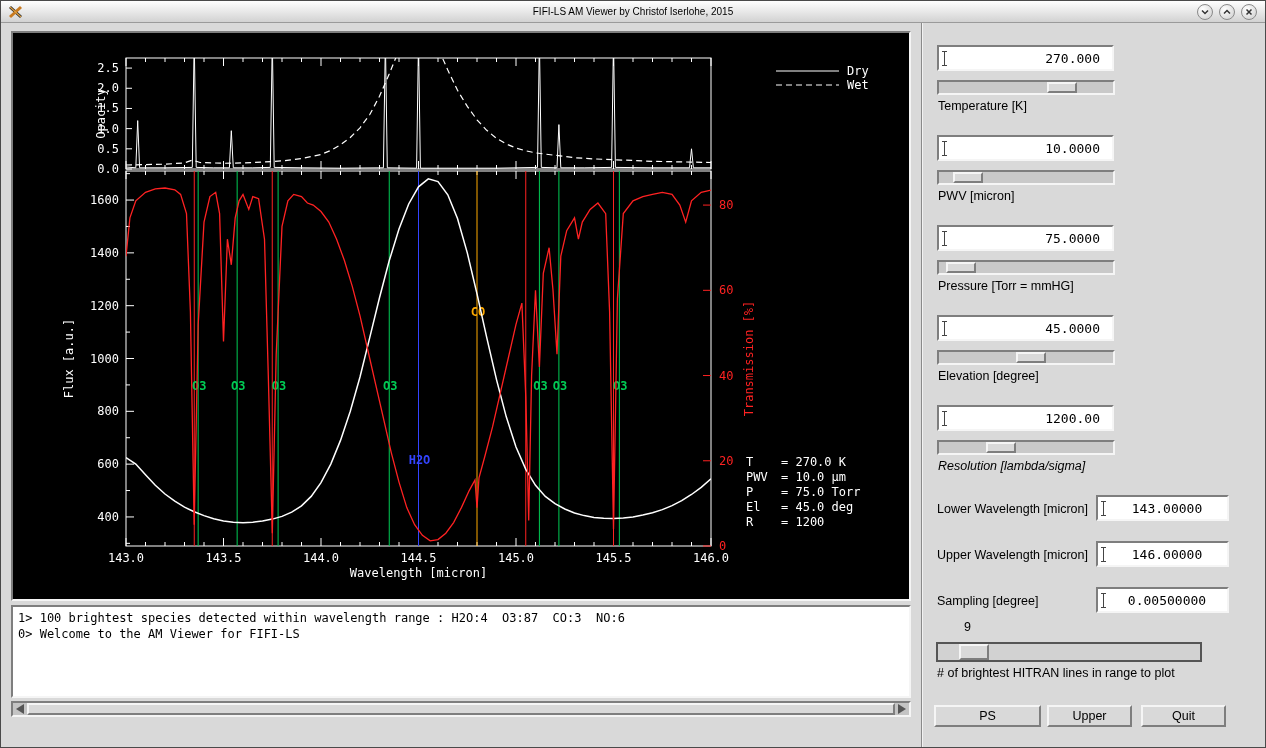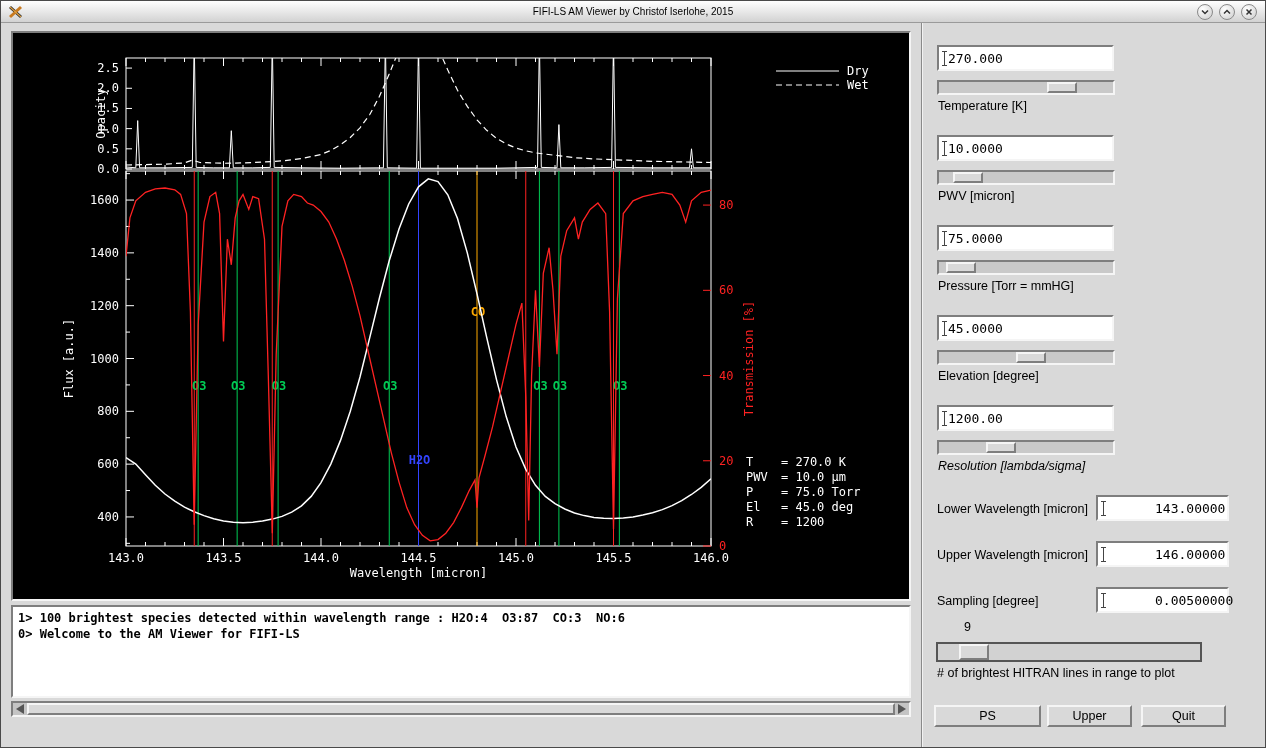--- a/index.html
+++ b/index.html
@@ -24,21 +24,21 @@
 
   
   .plot-wrap{position:absolute;left:10px;top:30px;width:900px;height:570px;background:#000;
     border:2px solid;border-color:#7e7e7e #f5f5f5 #f5f5f5 #7e7e7e;}
   .plot-wrap svg{display:block;}
 
   
   .console{position:absolute;left:10px;top:604px;width:900px;height:93px;background:#ffffff;
     border:2px solid;border-color:#7e7e7e #f5f5f5 #f5f5f5 #7e7e7e;
     font-family:"DejaVu Sans Mono",monospace;font-size:12px;line-height:16px;color:#000;
-    padding:3px 5px;overflow:hidden;font-weight:bold;}
+    padding:3px 5px;overflow:hidden;}
   .console-line{white-space:pre;}
 
   
   .hscroll{position:absolute;left:10px;top:700px;width:900px;height:16px;background:#c4c4c4;
     border:2px solid;border-color:#7e7e7e #f5f5f5 #f5f5f5 #7e7e7e;display:flex;align-items:stretch;}
   .hs-arrow{width:14px;position:relative;}
   .hs-arrow::after{content:"";position:absolute;top:50%;left:50%;transform:translate(-50%,-50%);
     width:0;height:0;border-top:5px solid transparent;border-bottom:5px solid transparent;}
   .hs-arrow.left::after{border-right:8px solid #555;}
   .hs-arrow.right::after{border-left:8px solid #555;}
@@ -49,22 +49,22 @@
     border-left:1px solid #8a8a8a;border-right:1px solid #f2f2f2;}
 
   
   .ctl-field,.row-input{position:absolute;height:26px;background:#ffffff;display:flex;align-items:center;
     font-family:"DejaVu Sans Mono",monospace;font-size:13px;color:#000;}
   .ctl-field{left:936px;width:177px;}
   .row-input{left:1095px;width:133px;}
   .caret{display:inline-block;width:7px;height:15px;position:relative;flex:none;margin-left:2px;}
   .caret::before{content:"";position:absolute;left:3px;top:1px;width:1px;height:13px;background:#444;}
   .caret::after{content:"";position:absolute;left:1px;top:0;width:5px;height:1px;background:#444;box-shadow:0 14px 0 #444;}
-  .field-value{flex:1;text-align:left;padding-right:12px;}
-  .row-input .field-value{text-align:left;padding-right:0;margin-left:48px;}
+  .field-value{flex:1;text-align:right;padding-right:12px;}
+  .row-input .field-value{text-align:center;padding-right:0;}
 
   .ctl-slider{position:absolute;left:936px;width:178px;height:15px;background:#c9c9c9;}
   .thumb{position:absolute;top:0;bottom:0;width:30px;background:#d9d9d9;}
   .ctl-label,.row-label,.hitran-value{position:absolute;font-size:12.5px;color:#000;white-space:nowrap;}
   .row-label{left:936px;}
 
   .hitran-slider{position:absolute;left:935px;top:641px;width:266px;height:20px;
     border:2px solid #555;background:#d2d2d2;}
   .hitran-value{left:963px;top:619px;}
 

